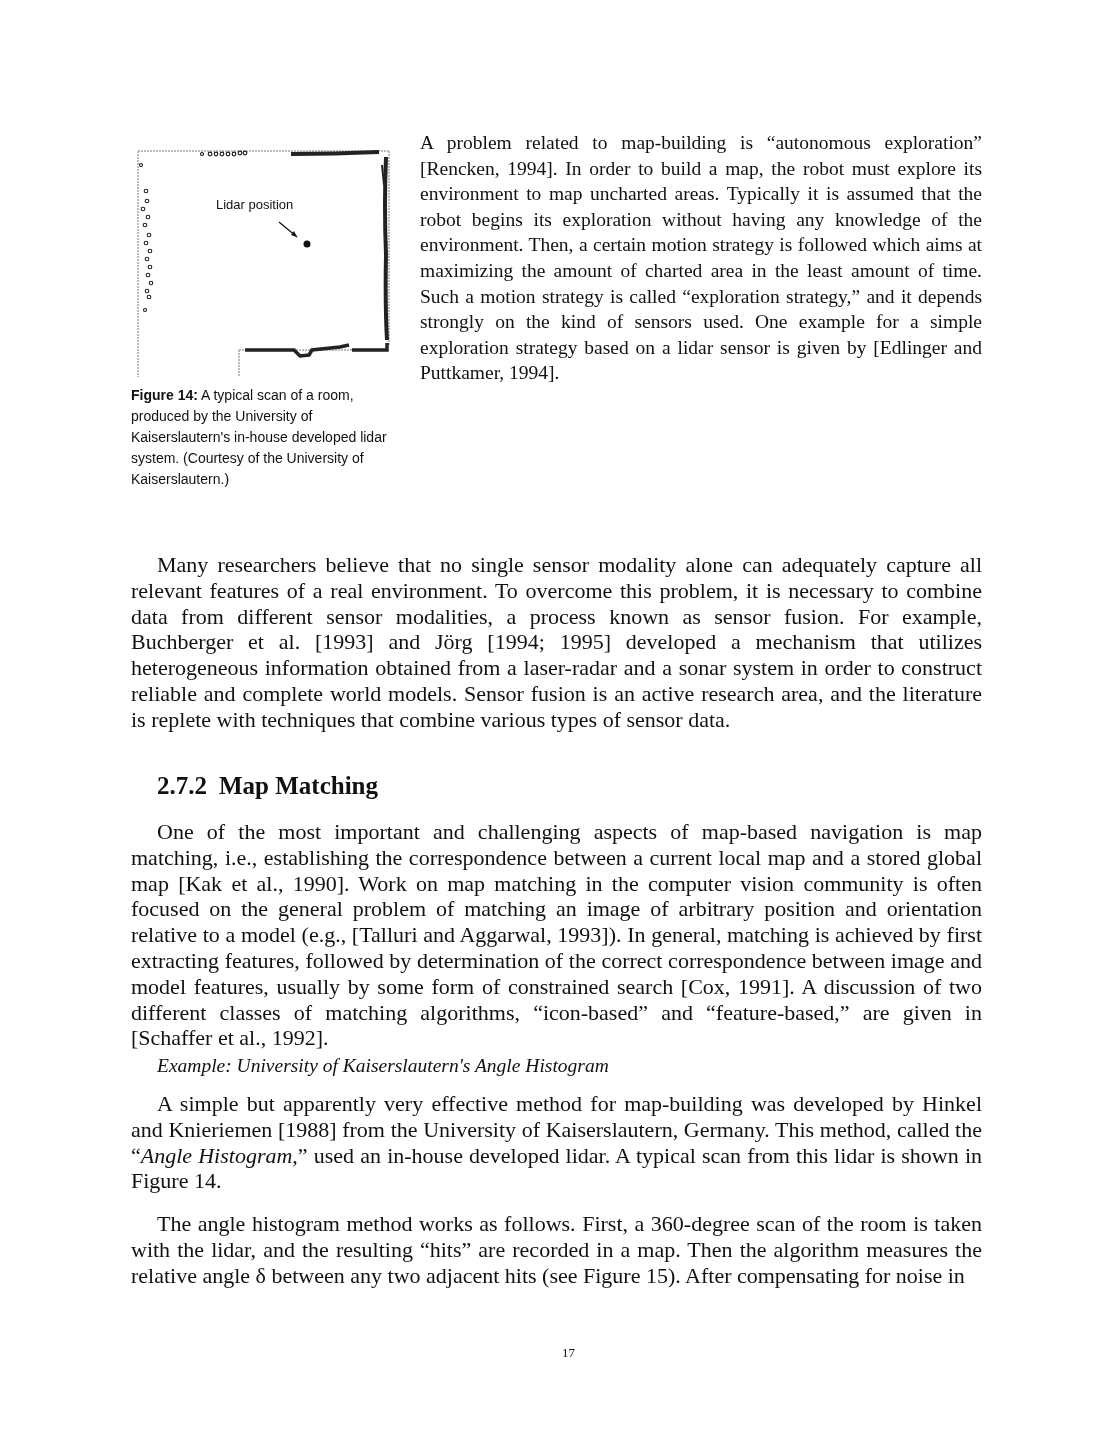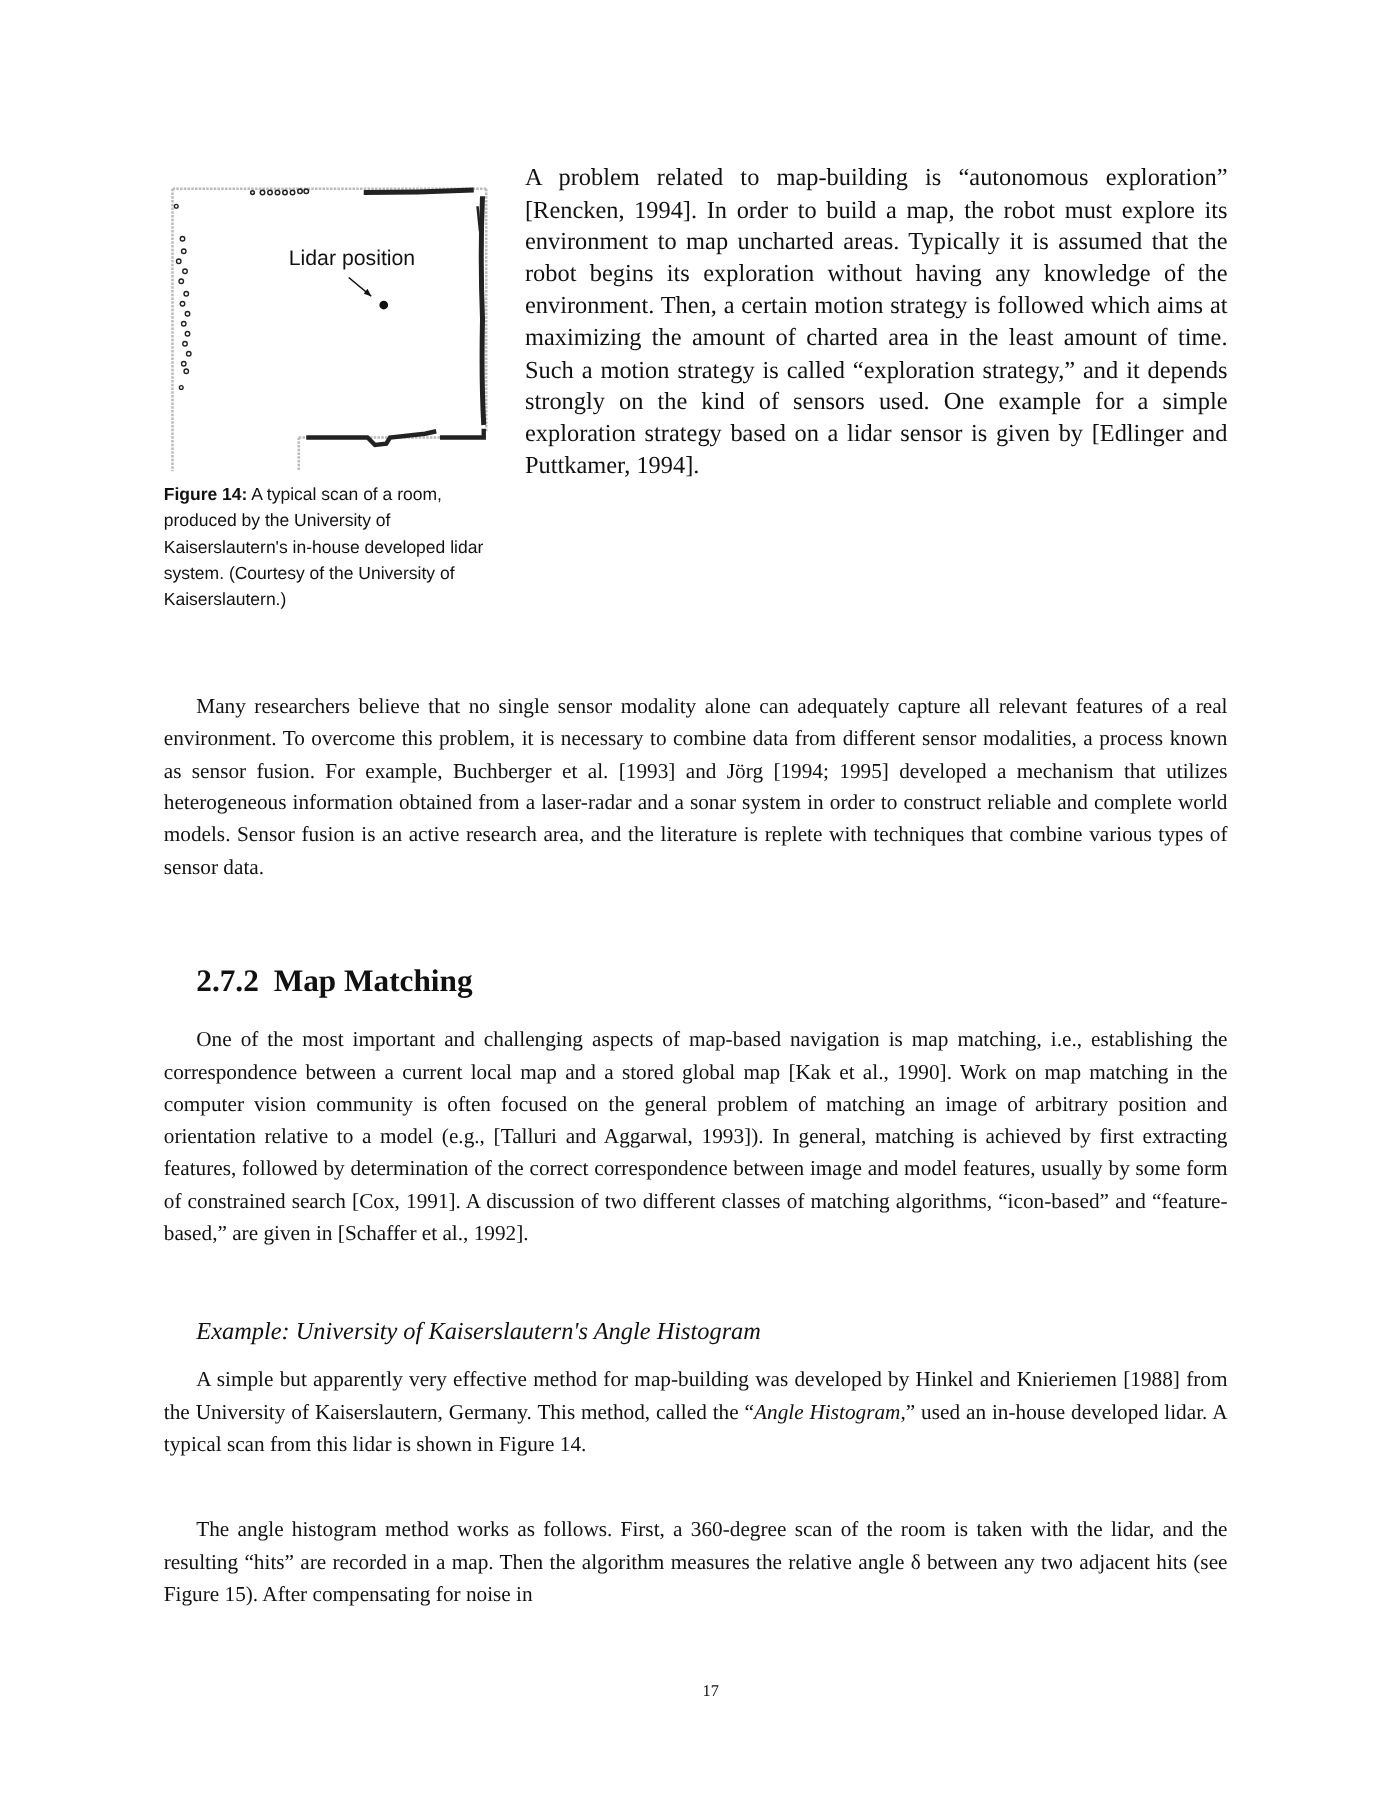--- a/index.html
+++ b/index.html
@@ -1,27 +1,27 @@
 <!DOCTYPE html>
 <html><head>
   <meta charset="utf-8">
   <style>
     html, body { margin: 0; padding: 0; background: #ffffff; }
     body { width: 1113px; height: 1440px; position: relative; overflow: hidden; color: #111; }
     .serif { font-family: "Liberation Serif", "DejaVu Serif", serif; }
     .sans { font-family: "Liberation Sans", "DejaVu Sans", sans-serif; }
     .figure { position: absolute; left: 134px; top: 145px; width: 262px; height: 236px; }
     .figure svg { width: 262px; height: 236px; display: block; }
-    .fig-label { position: absolute; left: 97px; top: 52px; font-size: 17px; }
+    .fig-label { position: absolute; left: 82px; top: 52px; font-size: 13px; }
     .caption { position: absolute; left: 131px; top: 385px; width: 272px; font-size: 14px; line-height: 21px; }
     .caption b { font-weight: bold; }
     .rightcol { position: absolute; left: 420px; top: 130px; width: 562px; font-size: 19.5px; line-height: 25.6px; text-align: justify; }
     .rightcol p { margin: 0; }
     .rightcol p + p { margin-top: 15px; text-indent: 52px; }
-    .body { position: absolute; left: 131px; width: 851px; font-size: 17px; line-height: 25.8px; text-align: justify; }
+    .body { position: absolute; left: 131px; width: 851px; font-size: 22px; line-height: 25.8px; text-align: justify; }
     .body p { margin: 0; text-indent: 26px; }
     .heading { position: absolute; left: 157px; top: 772px; font-size: 25px; font-weight: bold; }
     .heading .num { margin-right: 12px; }
     .subhead { position: absolute; left: 157px; top: 1055px; font-size: 19.5px; font-style: italic; }
     .pagenum { position: absolute; left: 0; width: 1113px; top: 1345px; text-align: center; font-size: 13px; padding-left: 12px; }
     .ital { font-style: italic; }
   </style>
 </head>
 <body>
 

